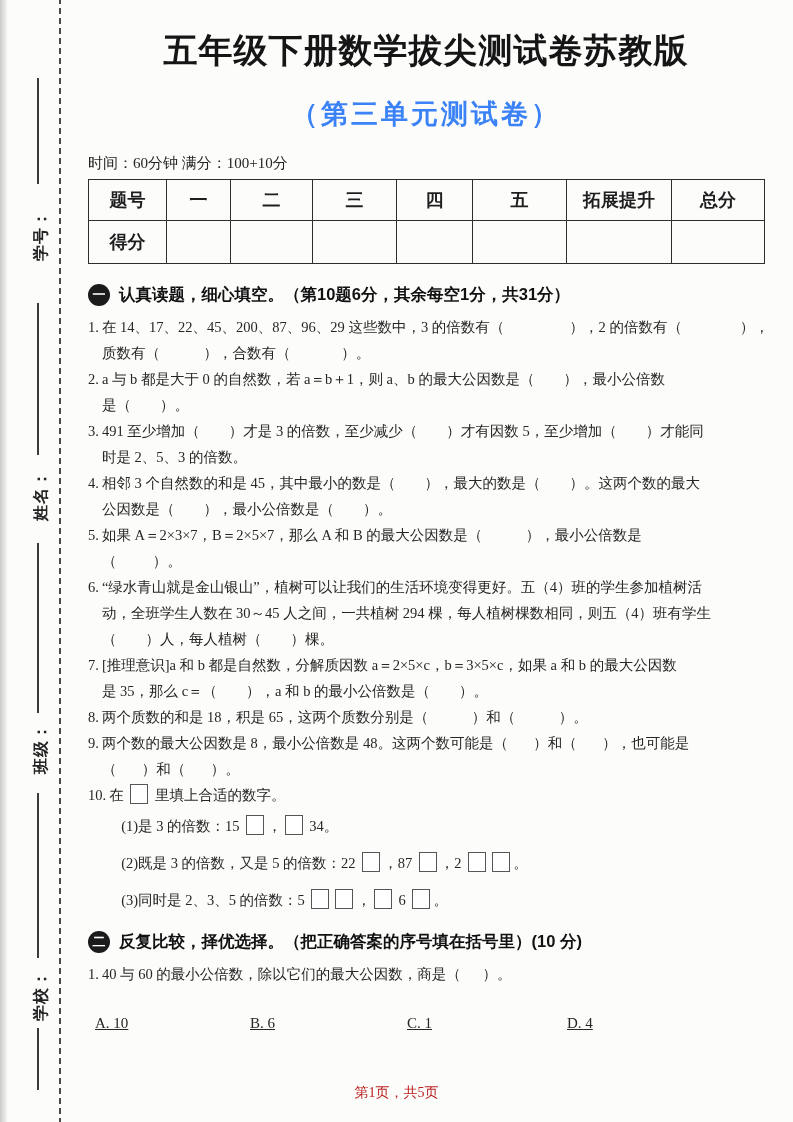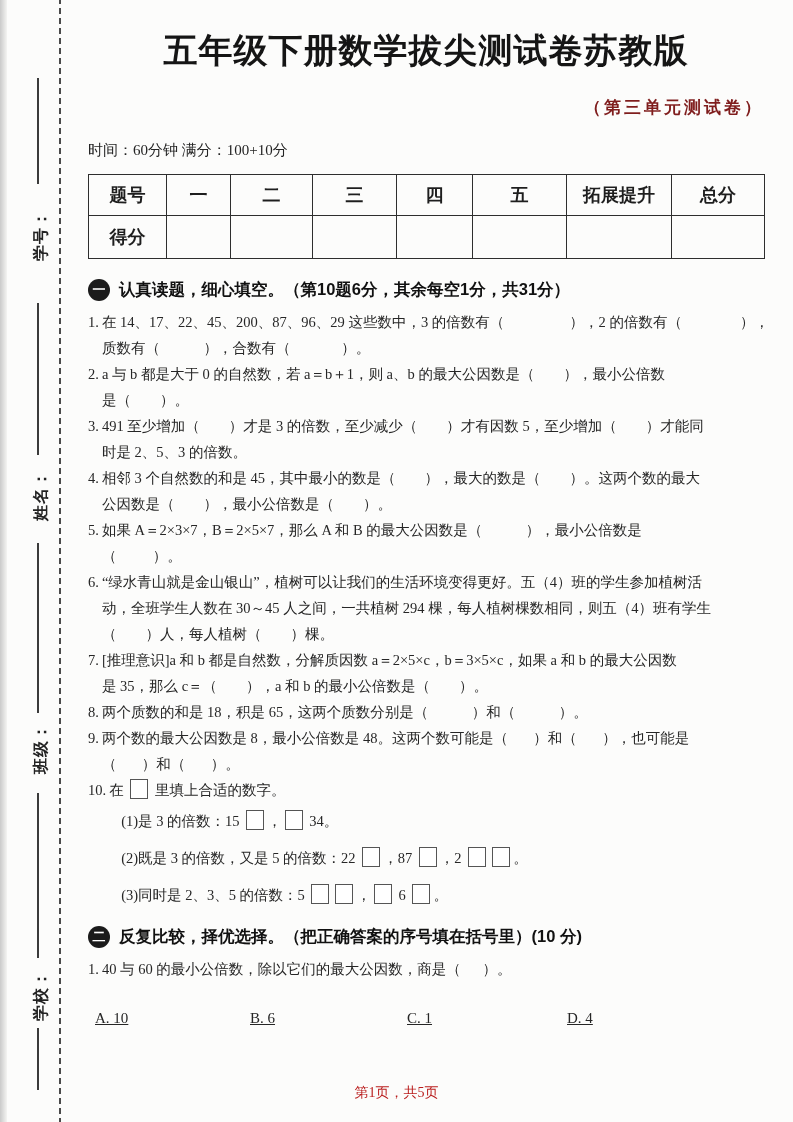--- a/index.html
+++ b/index.html
@@ -19,25 +19,25 @@
   .sl1{top:78px;height:106px} .sl2{top:303px;height:152px} .sl3{top:543px;height:170px}
   .sl4{top:793px;height:165px} .sl5{top:1028px;height:62px}
   .vlabel { position:absolute; left:11px; width:60px; text-align:center;
     font-size:16px; font-weight:bold; letter-spacing:1px; color:#222;
     transform:rotate(-90deg); white-space:nowrap; }
   .vl0{top:225px} .vl1{top:485px} .vl2{top:738px} .vl3{top:985px}
 
   .main { position:absolute; left:88px; top:0; width:676px; }
   .title { margin-top:28px; text-align:center; font-size:34px; font-weight:bold;
     letter-spacing:1px; color:#151515; }
-  .subtitle { margin-top:22px; text-align:right; font-size:17px; font-weight:bold;
-    letter-spacing:3px; color:#7f1d1d; }
+  .subtitle { margin-top:22px; text-align:center; font-size:27px; font-weight:bold;
+    letter-spacing:3px; color:#3b82f6; }
   .info { margin-top:22px; text-align:left; font-size:15px; color:#242424; padding-right:2px; }
 
-  table.score { border-collapse:collapse; table-layout:fixed; width:676px; margin-top:14px;padding-left:20px; }
+  table.score { border-collapse:collapse; table-layout:fixed; width:676px; margin-top:6px;padding-left:20px; }
   table.score td { border:1.8px solid #2e2e2e; text-align:center; vertical-align:middle;
     font-size:18px; font-weight:bold; color:#1e1e1e; padding:0; }
   table.score tr.hd td { height:40px; }
   table.score tr.sc td { height:42px; }
 
   .sec-header { display:flex; align-items:center; gap:9px; margin-top:20px;
     font-family:"Liberation Sans", sans-serif; font-weight:bold; font-size:16.5px; color:#111; }
   .sec-header.sec2 { margin-top:12px; }
   .sec-icon { width:22px; height:22px; border-radius:50%; background:#1b1b1b; color:#fff;
     display:flex; align-items:center; justify-content:center; flex:0 0 22px;

